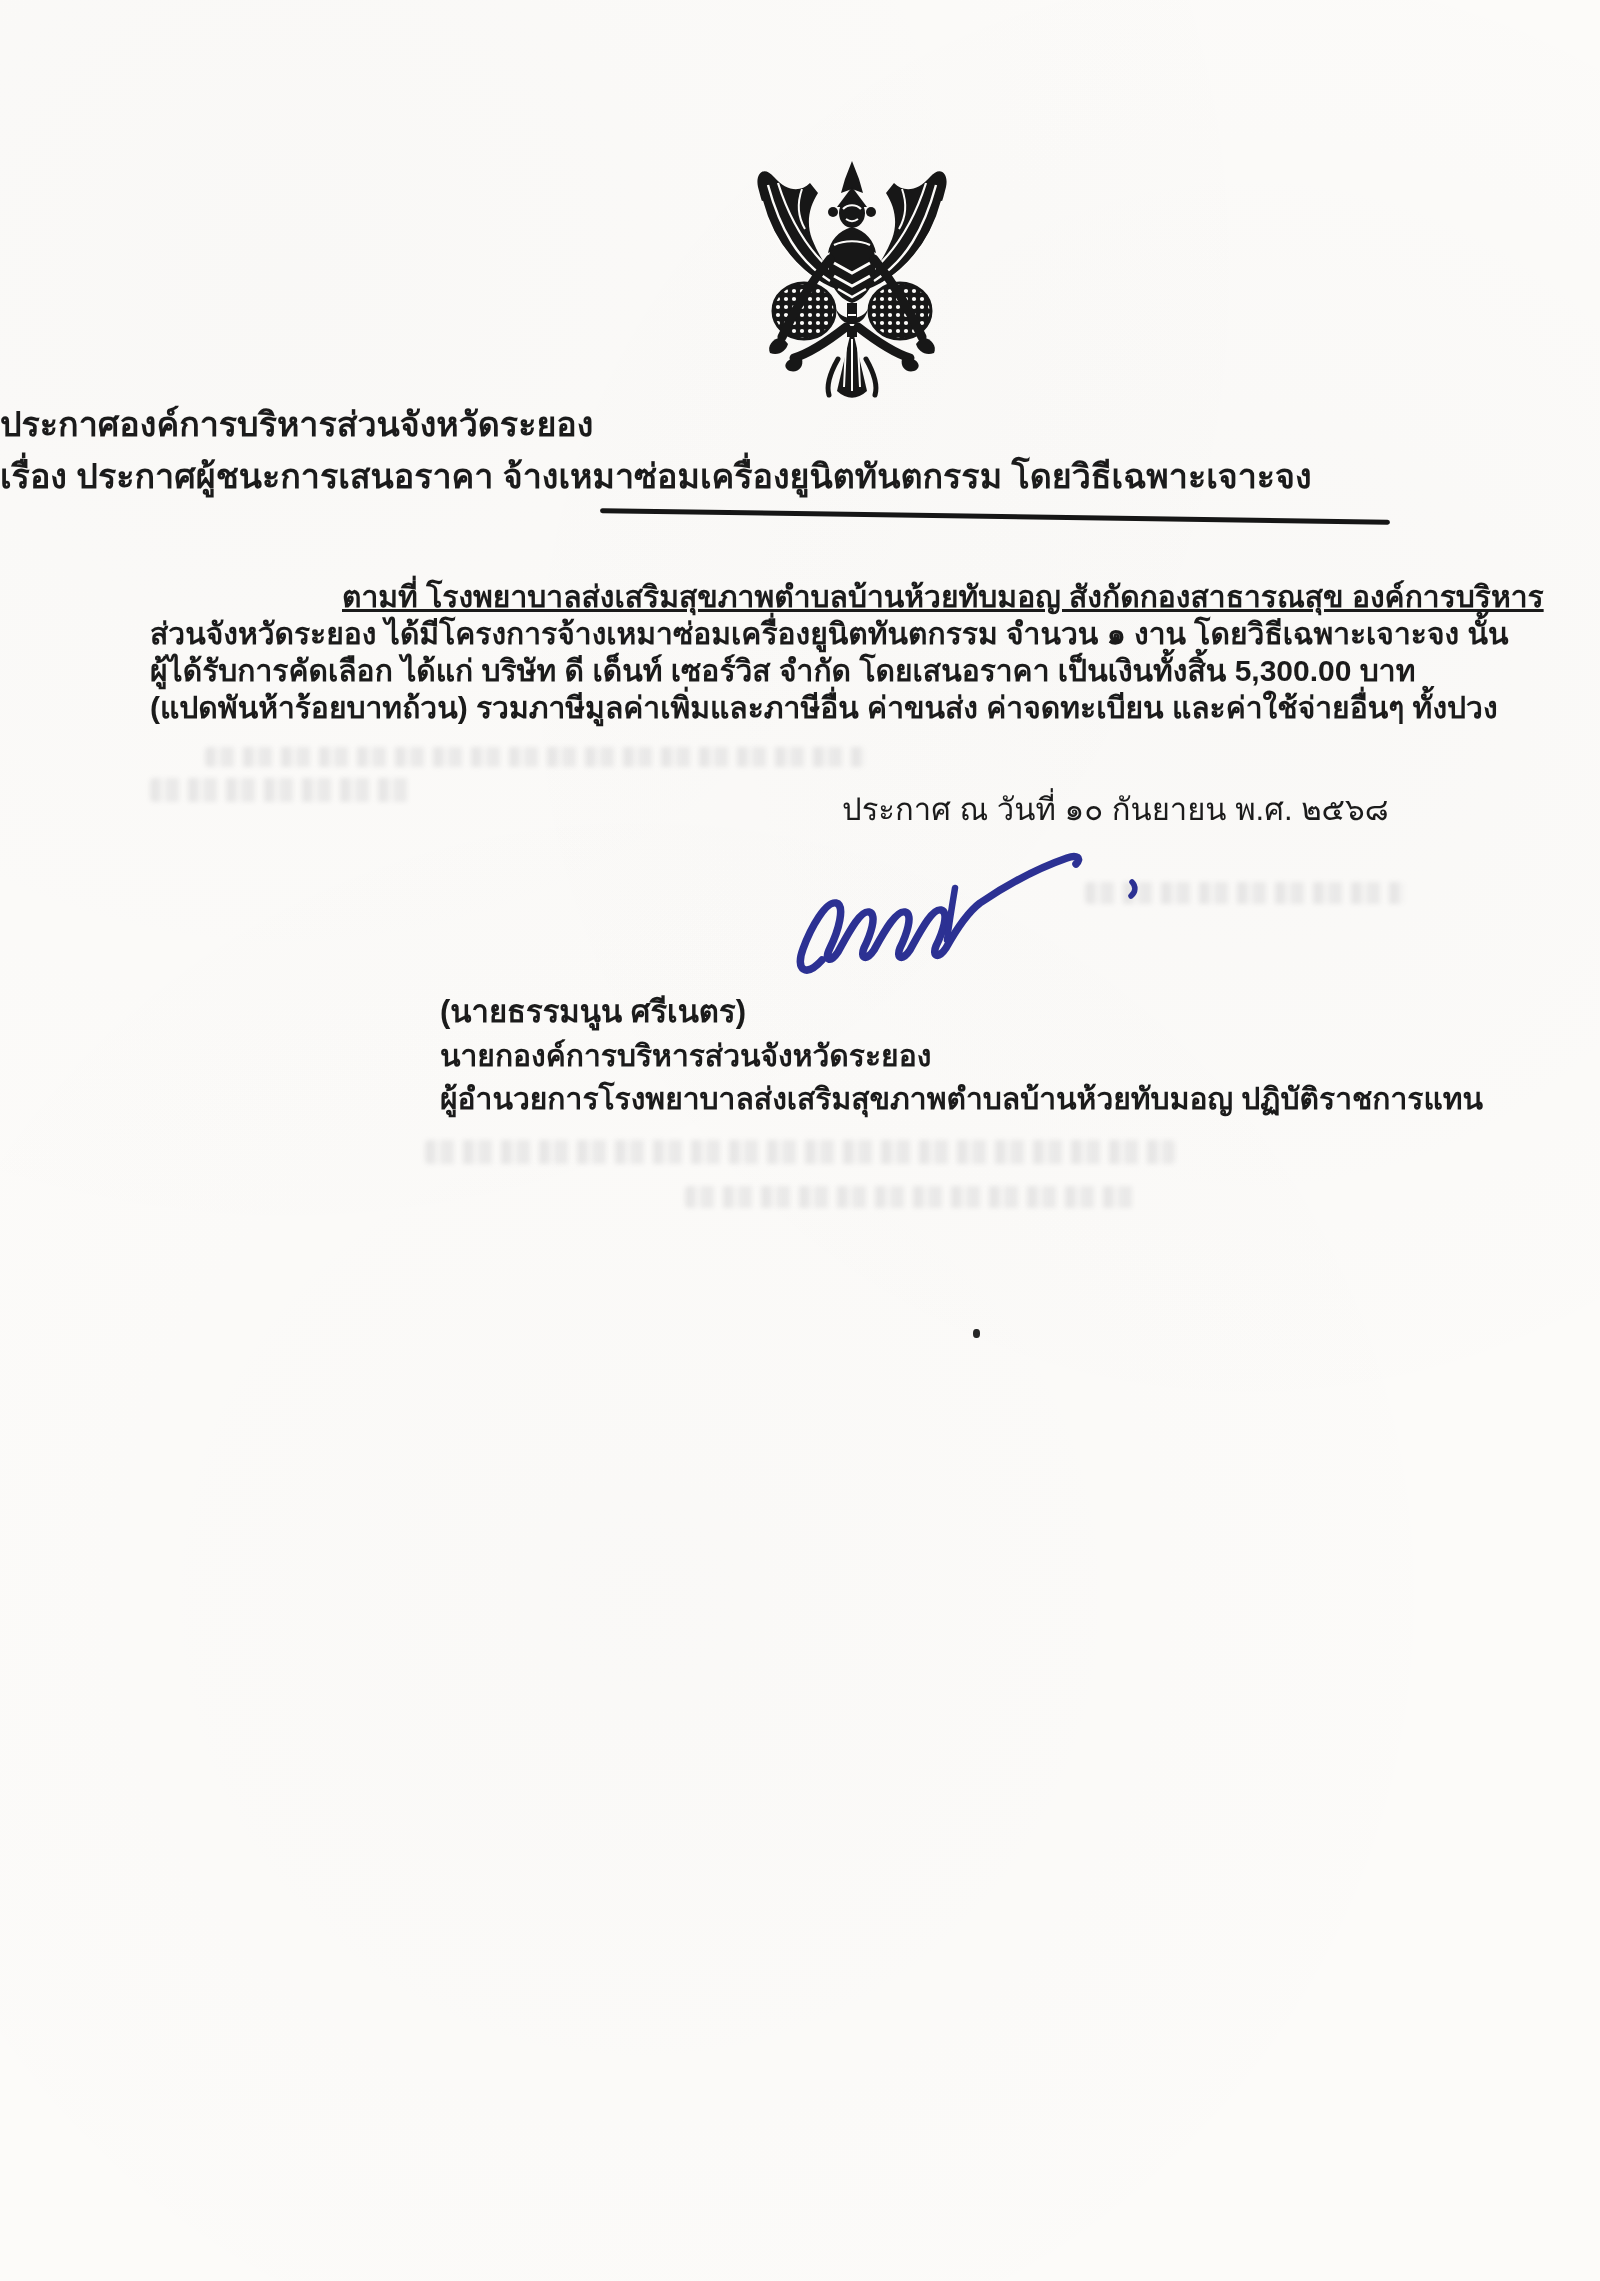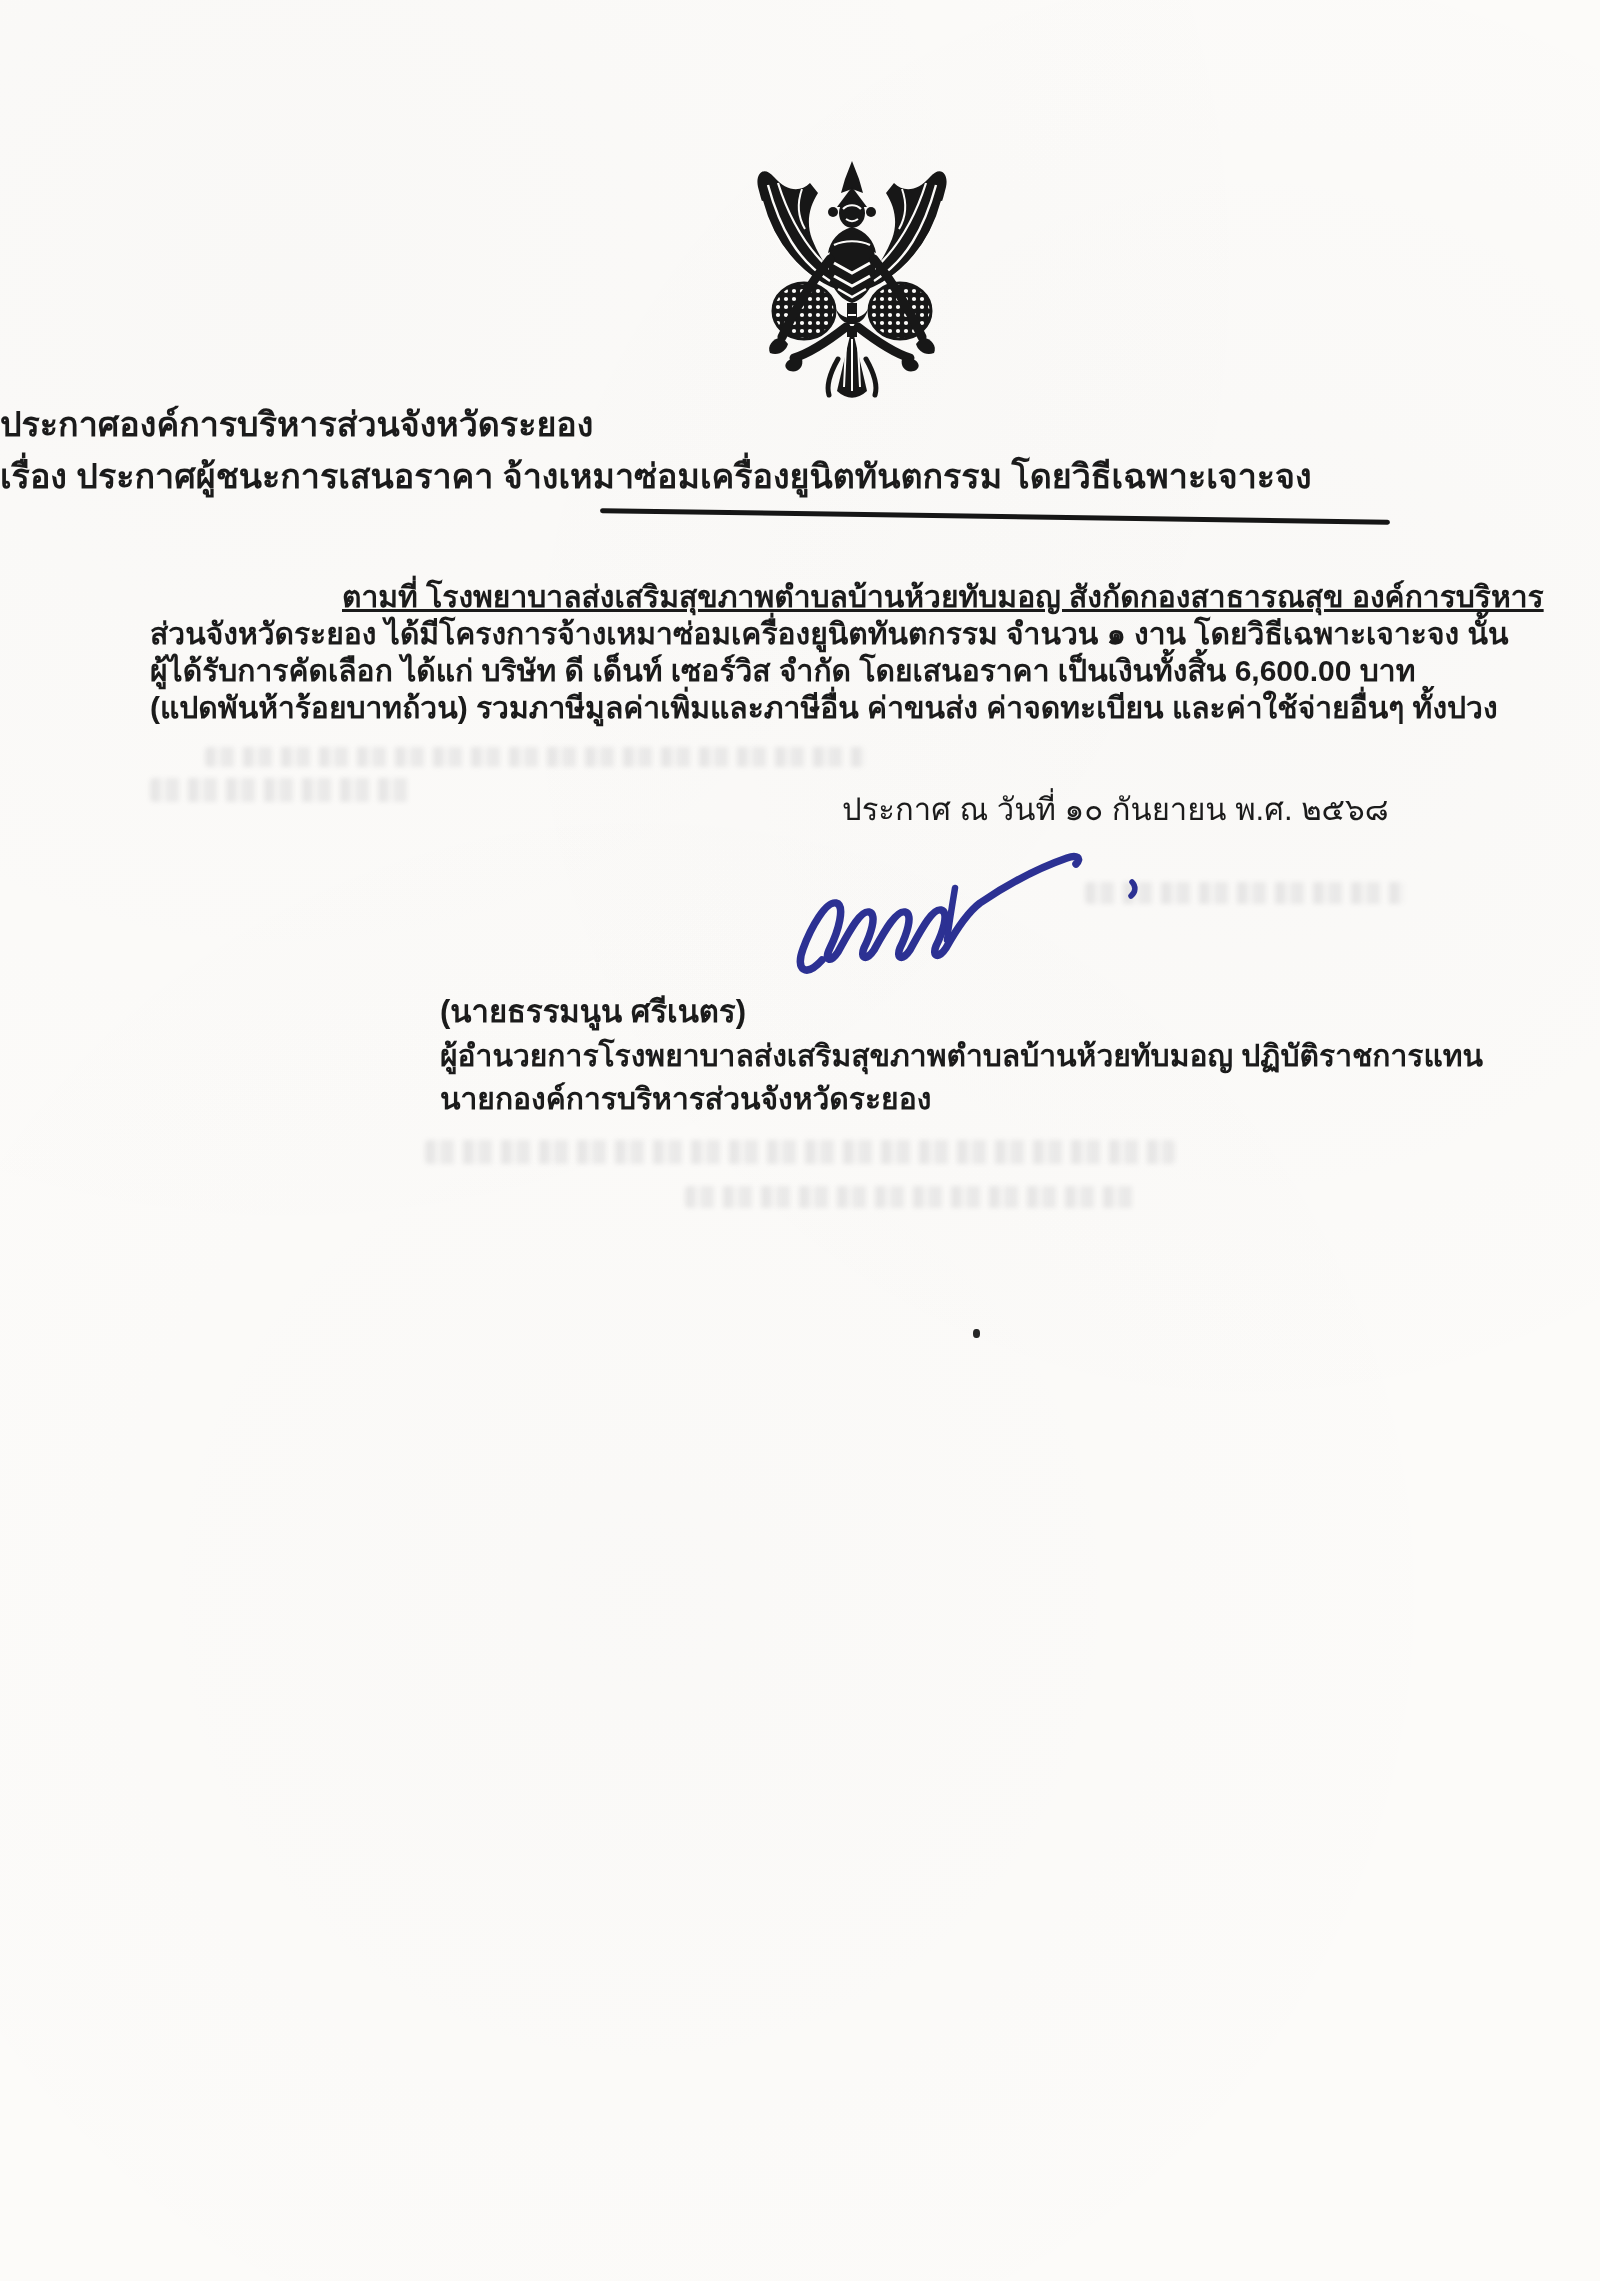--- a/index.html
+++ b/index.html
@@ -191,21 +191,21 @@
   <div class="title-block">
     <div class="title-line">ประกาศองค์การบริหารส่วนจังหวัดระยอง</div>
     <div class="title-line">เรื่อง ประกาศผู้ชนะการเสนอราคา จ้างเหมาซ่อมเครื่องยูนิตทันตกรรม โดยวิธีเฉพาะเจาะจง</div>
   </div>
 
   <div class="divider"></div>
 
   <div class="body-paragraph">
     <div class="body-line indent">ตามที่ โรงพยาบาลส่งเสริมสุขภาพตำบลบ้านห้วยทับมอญ สังกัดกองสาธารณสุข องค์การบริหาร</div>
     <div class="body-line">ส่วนจังหวัดระยอง ได้มีโครงการจ้างเหมาซ่อมเครื่องยูนิตทันตกรรม จำนวน ๑ งาน โดยวิธีเฉพาะเจาะจง นั้น</div>
-    <div class="body-line">ผู้ได้รับการคัดเลือก ได้แก่ บริษัท ดี เด็นท์ เซอร์วิส จำกัด โดยเสนอราคา เป็นเงินทั้งสิ้น 6,600.00 บาท</div>
+    <div class="body-line">ผู้ได้รับการคัดเลือก ได้แก่ บริษัท ดี เด็นท์ เซอร์วิส จำกัด โดยเสนอราคา เป็นเงินทั้งสิ้น 5,300.00 บาท</div>
     <div class="body-line">(แปดพันห้าร้อยบาทถ้วน) รวมภาษีมูลค่าเพิ่มและภาษีอื่น ค่าขนส่ง ค่าจดทะเบียน และค่าใช้จ่ายอื่นๆ ทั้งปวง</div>
   </div>
 
   <div class="bleed" style="left:205px; top:747px; width:660px; height:20px;"></div>
   <div class="bleed" style="left:150px; top:778px; width:265px; height:24px;"></div>
   <div class="bleed" style="left:1085px; top:882px; width:320px; height:22px;"></div>
   <div class="bleed" style="left:425px; top:1140px; width:750px; height:24px;"></div>
   <div class="bleed" style="left:685px; top:1186px; width:455px; height:22px;"></div>
 
   <div class="date-line">ประกาศ ณ วันที่ ๑๐ กันยายน พ.ศ. ๒๕๖๘</div>
@@ -227,19 +227,19 @@
              C 162 126, 168 130, 176 118
              C 186 100, 198 82, 210 73
              C 244 50, 274 36, 297 28
              C 307 24.5, 312 28, 306 34" stroke="#2c3193" stroke-width="7.5" fill="none" stroke-linecap="round" stroke-linejoin="round"></path>
     <path d="M 185 58 C 182 76, 179 95, 177 110" stroke="#2c3193" stroke-width="6.5" fill="none" stroke-linecap="round"></path>
     <path d="M 362 52 C 366 56, 366 62, 361 66" stroke="#2c3193" stroke-width="5.5" fill="none" stroke-linecap="round"></path>
   </svg>
 
   <div class="signer-block">
     <div class="signer-name">(นายธรรมนูน ศรีเนตร)</div>
+    <div class="signer-pos">นายกองค์การบริหารส่วนจังหวัดระยอง</div>
     <div class="signer-pos">ผู้อำนวยการโรงพยาบาลส่งเสริมสุขภาพตำบลบ้านห้วยทับมอญ ปฏิบัติราชการแทน</div>
-    <div class="signer-pos">นายกองค์การบริหารส่วนจังหวัดระยอง</div>
   </div>
 
   <div class="ink-dot"></div>
 
 </div>
 
 </body></html>

